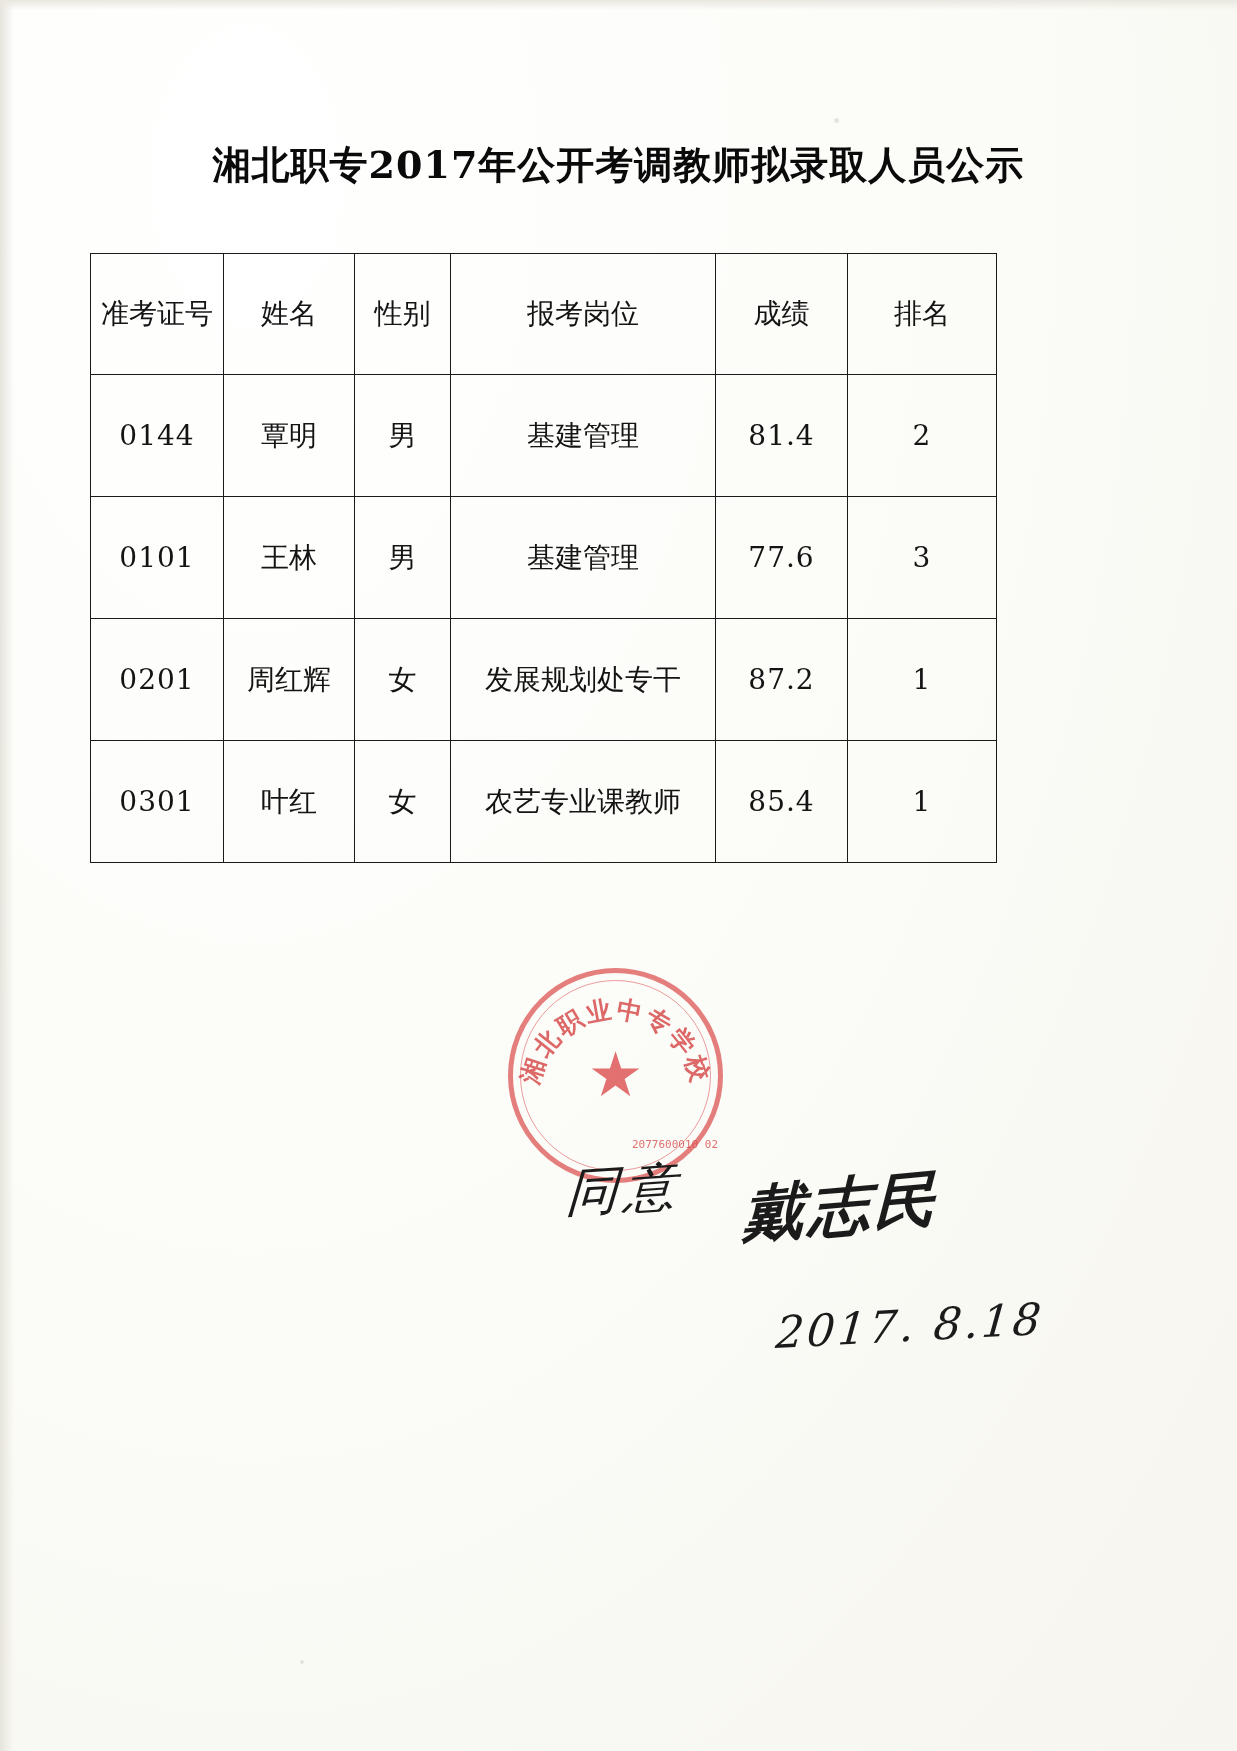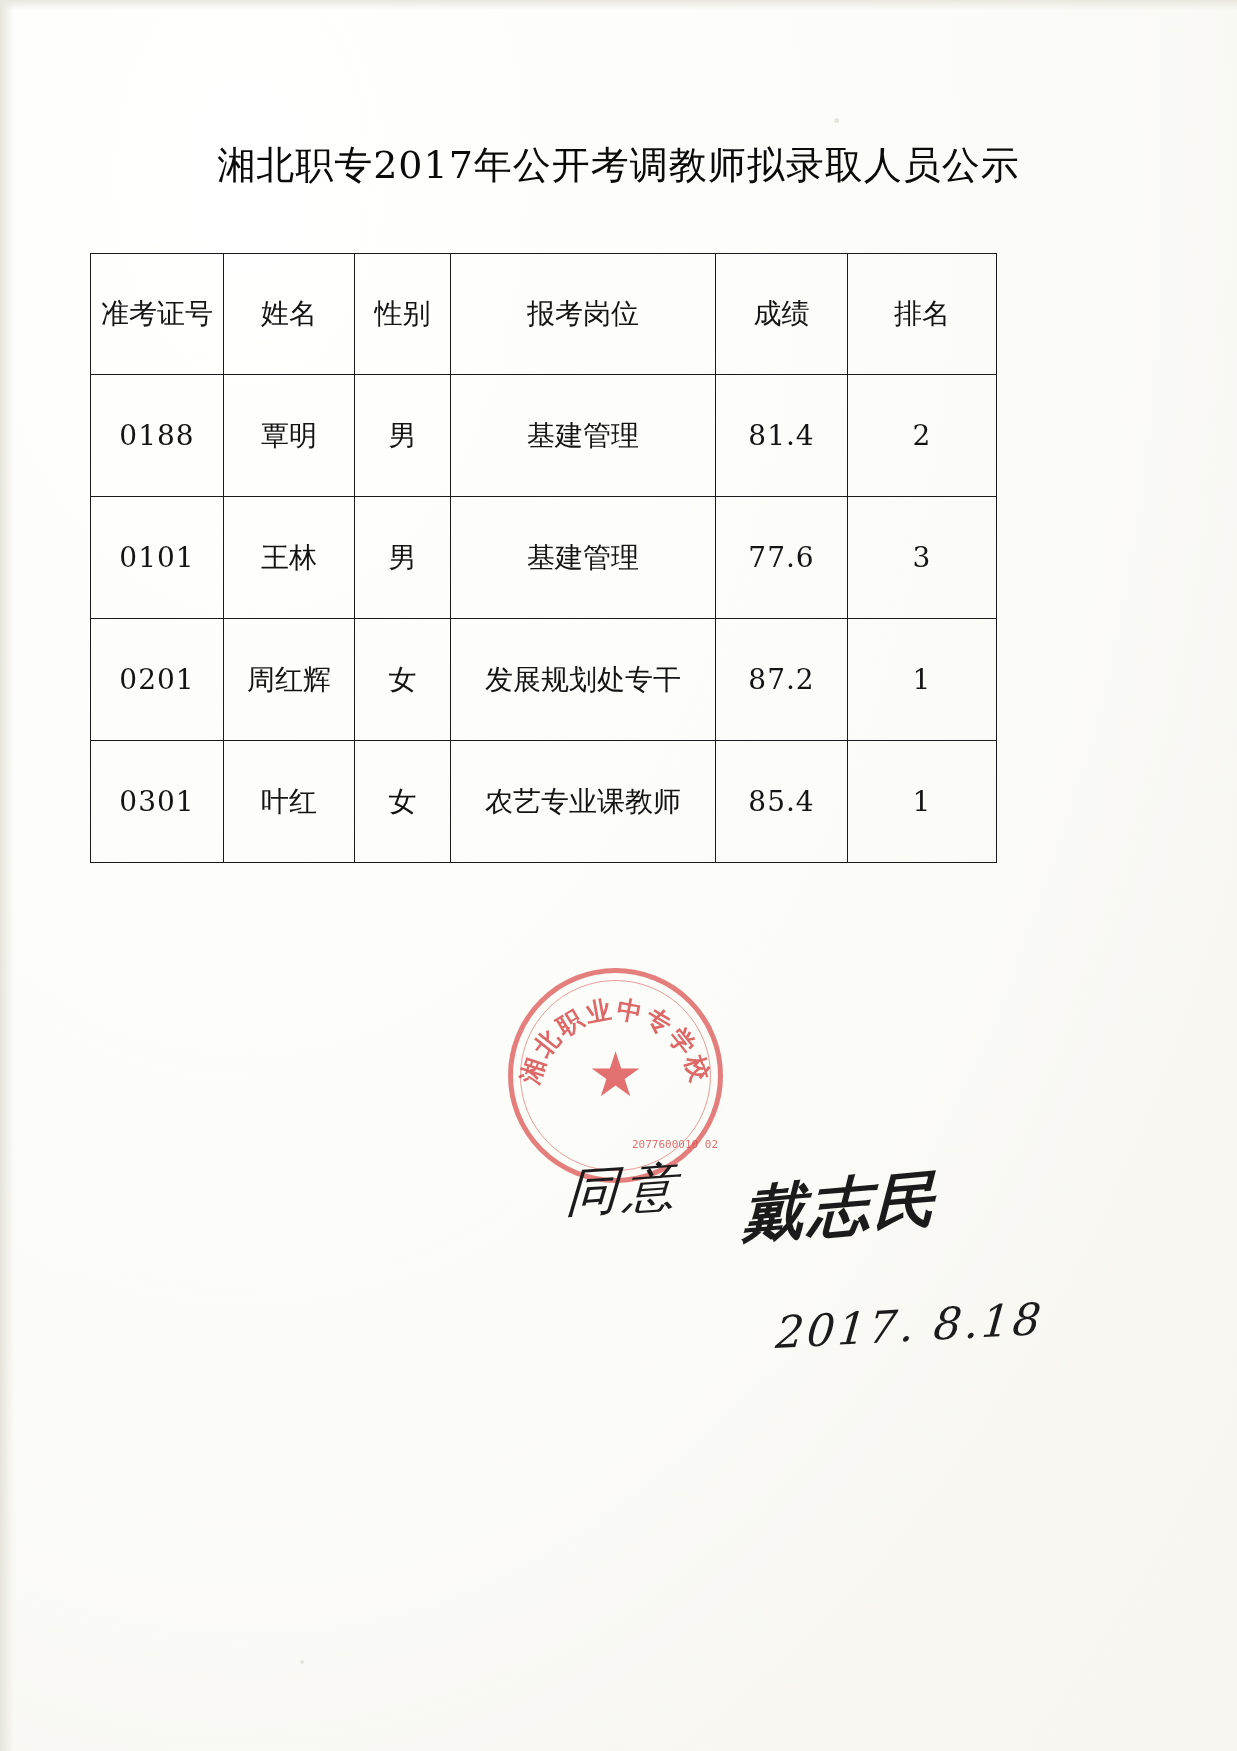--- a/index.html
+++ b/index.html
@@ -22,21 +22,21 @@
     background:
       radial-gradient(ellipse at 20% 10%, #ffffff 0%, #fbfbf7 55%, #f6f5ef 100%);
   }
   .doc-title {
     position: absolute;
     top: 140px;
     left: 0;
     width: 100%;
     text-align: center;
     font-size: 38px;
-    font-weight: normal;
+    font-weight: bold;
     letter-spacing: 1px;
     font-family: "DejaVu Serif", "Liberation Serif", serif;
     color: #0a0a0a;
   }
   .table-wrap {
     position: absolute;
     top: 253px;
     left: 90px;
     width: 906px;
   }
@@ -199,21 +199,21 @@
           <th>准考证号</th>
           <th>姓名</th>
           <th>性别</th>
           <th>报考岗位</th>
           <th>成绩</th>
           <th>排名</th>
         </tr>
       </thead>
       <tbody>
         <tr>
-          <td class="num">0188</td>
+          <td class="num">0144</td>
           <td>覃明</td>
           <td>男</td>
           <td>基建管理</td>
           <td class="num">81.4</td>
           <td class="num">2</td>
         </tr>
         <tr>
           <td class="num">0101</td>
           <td>王林</td>
           <td>男</td>

